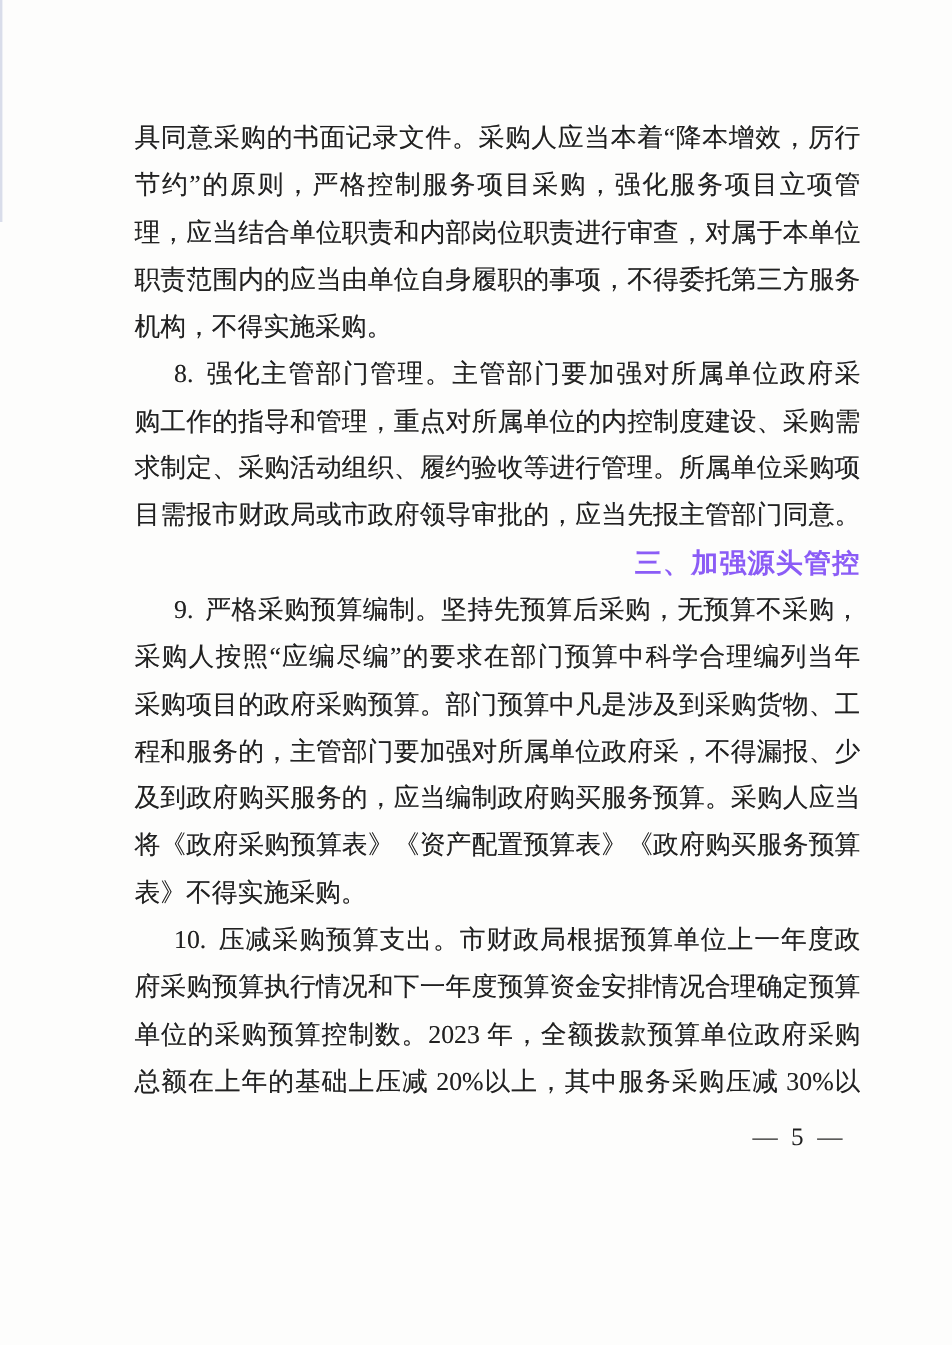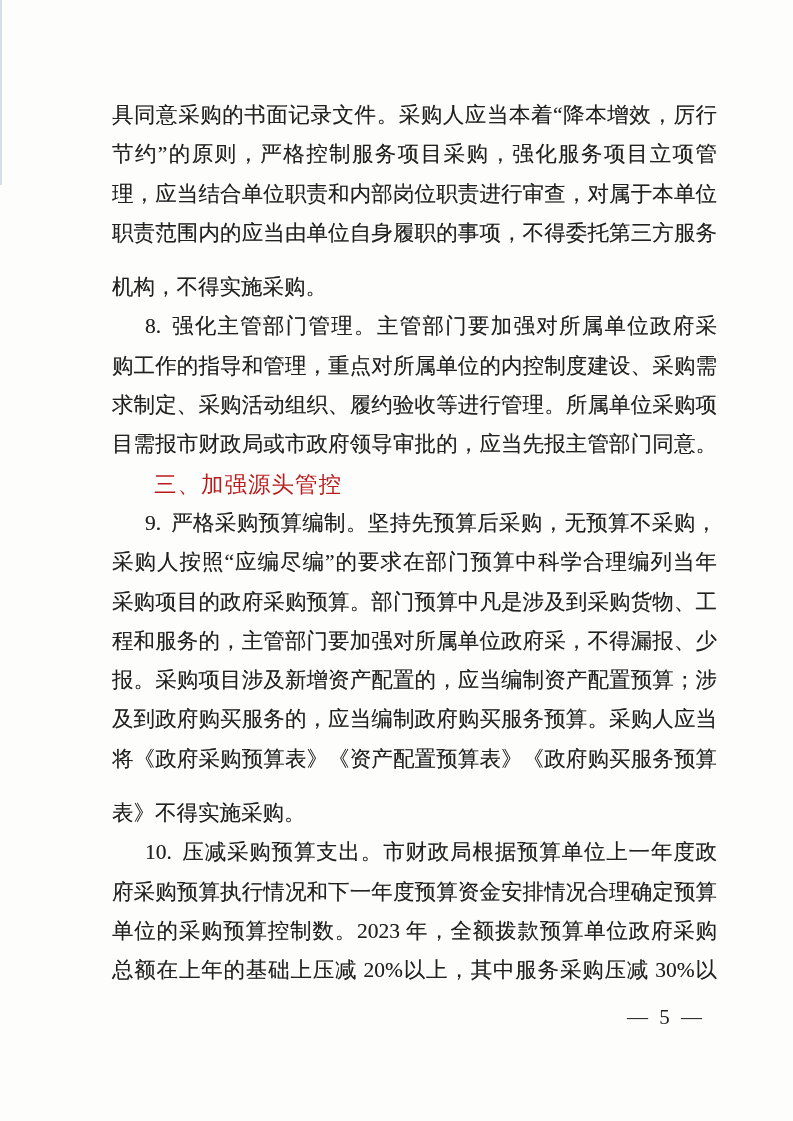--- a/index.html
+++ b/index.html
@@ -39,41 +39,41 @@
     text-shadow: 0 0 0.5px rgba(40,40,40,0.45);
   }
   .just {
     text-align: justify;
     text-align-last: justify;
     white-space: normal;
   }
   .end {
     text-align: left;
     text-align-last: left;
-    margin-top: 15px;
   }
   .ind {
     padding-left: 33px;
   }
   .num {
     margin-right: 0.45em;
   }
   .lead {
     font-weight: 400;
   }
   .heading {
     margin: 0;
     font-family: "Liberation Sans", "DejaVu Sans", sans-serif;
-    font-weight: 400;
+    font-weight: 700;
     font-size: 22.5px;
     line-height: 39.3px;
     height: 39.3px;
     padding-left: 42px;
     letter-spacing: 1px;
-    color: #b91c1c;
+    color: #8b5cf6;
+    text-align: right;
   }
   .footer {
     box-sizing: border-box;
     width: 793px;
     padding: 14px 88px 0 0;
     text-align: right;
   }
   .pagenum {
     font-size: 21px;
     letter-spacing: 3px;
@@ -102,21 +102,20 @@
     <div class="ln just">目需报市财政局或市政府领导审批的，应当先报主管部门同意。</div>
   </section>
 
   <h2 class="heading">三、加强源头管控</h2>
 
   <section>
     <div class="ln just ind"><span class="num">9.</span><span class="lead">严格采购预算编制。</span><span>坚持先预算后采购，无预算不采购，</span></div>
     <div class="ln just">采购人按照“应编尽编”的要求在部门预算中科学合理编列当年</div>
     <div class="ln just">采购项目的政府采购预算。部门预算中凡是涉及到采购货物、工</div>
     <div class="ln just">程和服务的，主管部门要加强对所属单位政府采，不得漏报、少</div>
-    <div class="ln just">报。采购项目涉及新增资产配置的，应当编制资产配置预算；涉</div>
     <div class="ln just">及到政府购买服务的，应当编制政府购买服务预算。采购人应当</div>
     <div class="ln just">将《政府采购预算表》《资产配置预算表》《政府购买服务预算</div>
     <div class="ln end">表》不得实施采购。</div>
   </section>
 
   <section>
     <div class="ln just ind"><span class="num">10.</span><span class="lead">压减采购预算支出。</span><span>市财政局根据预算单位上一年度政</span></div>
     <div class="ln just">府采购预算执行情况和下一年度预算资金安排情况合理确定预算</div>
     <div class="ln just">单位的采购预算控制数。2023 年，全额拨款预算单位政府采购</div>
     <div class="ln just">总额在上年的基础上压减 20%以上，其中服务采购压减 30%以</div>

